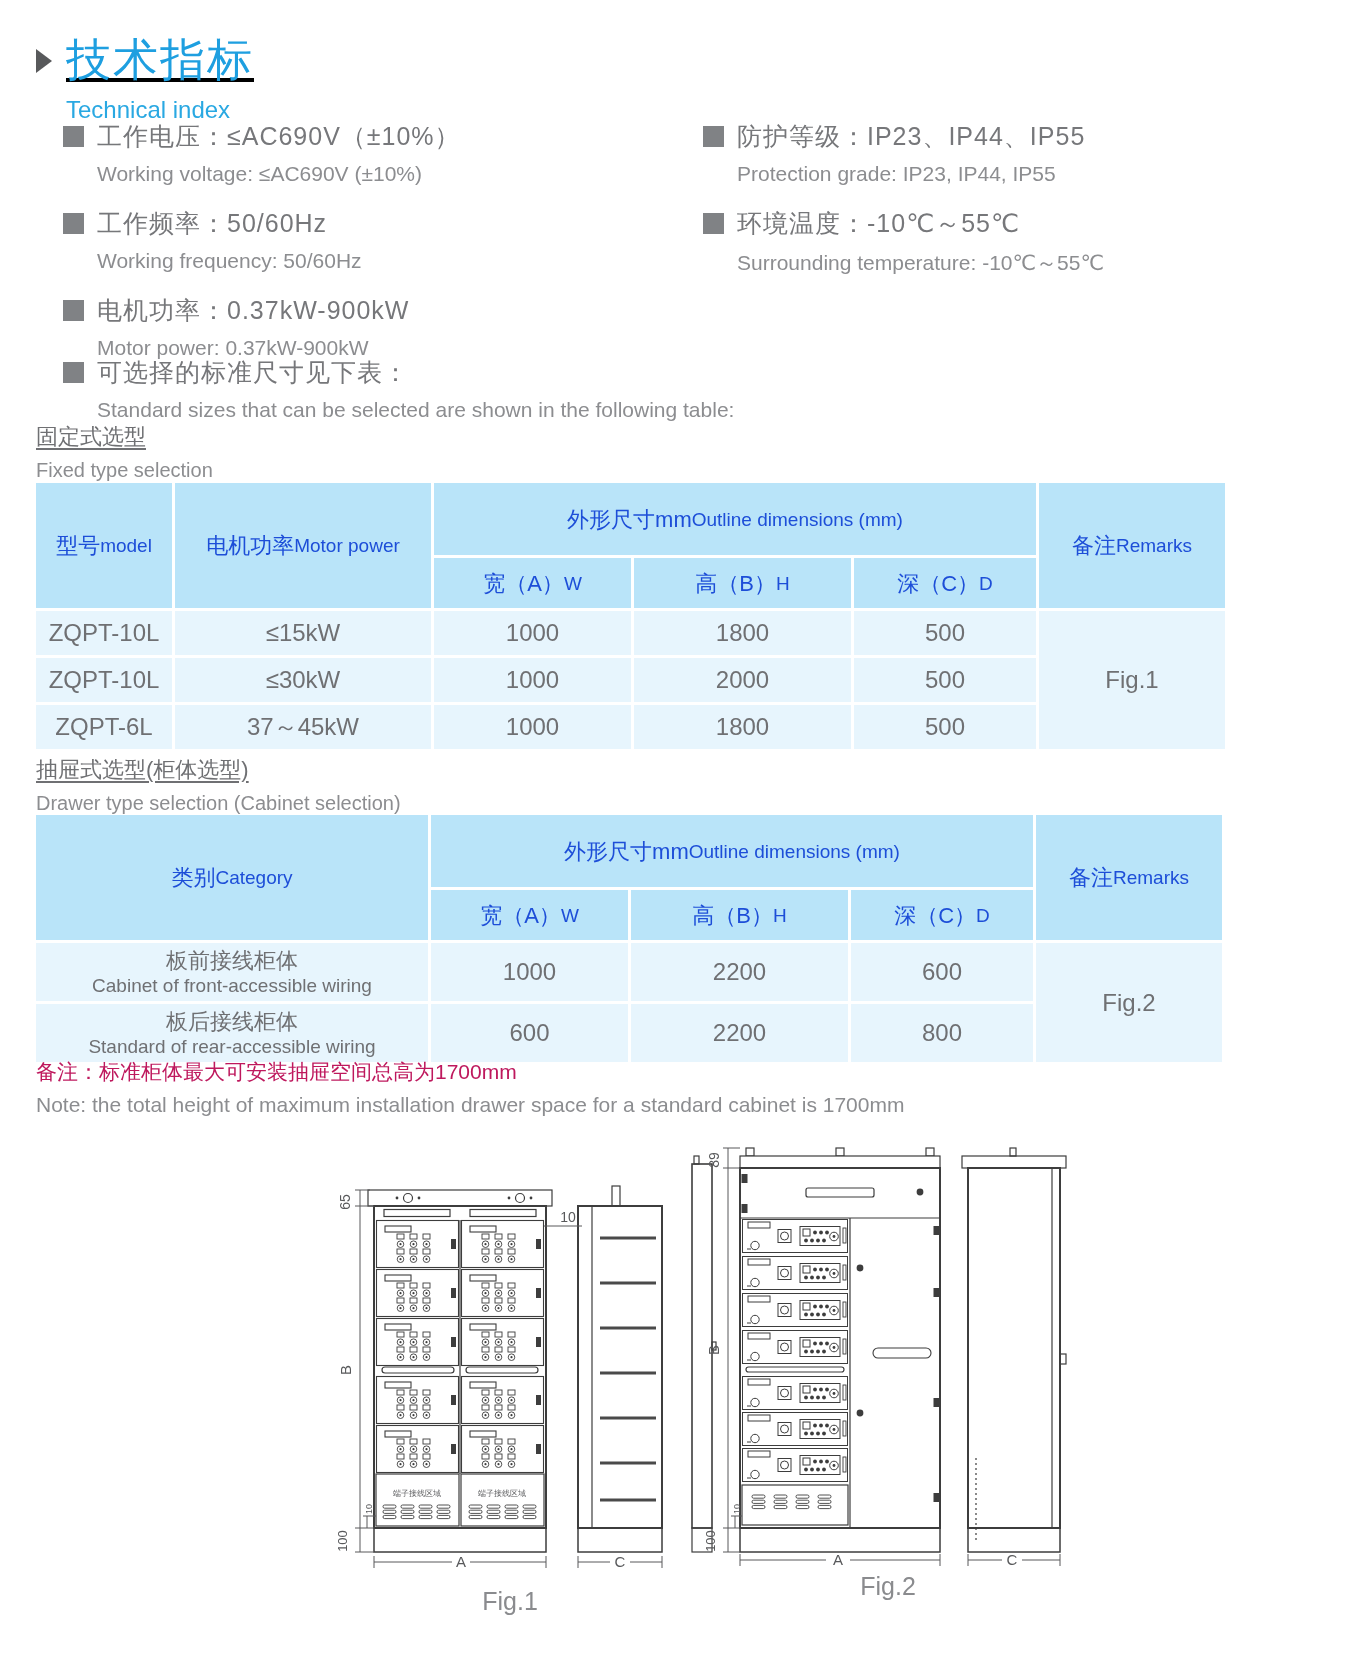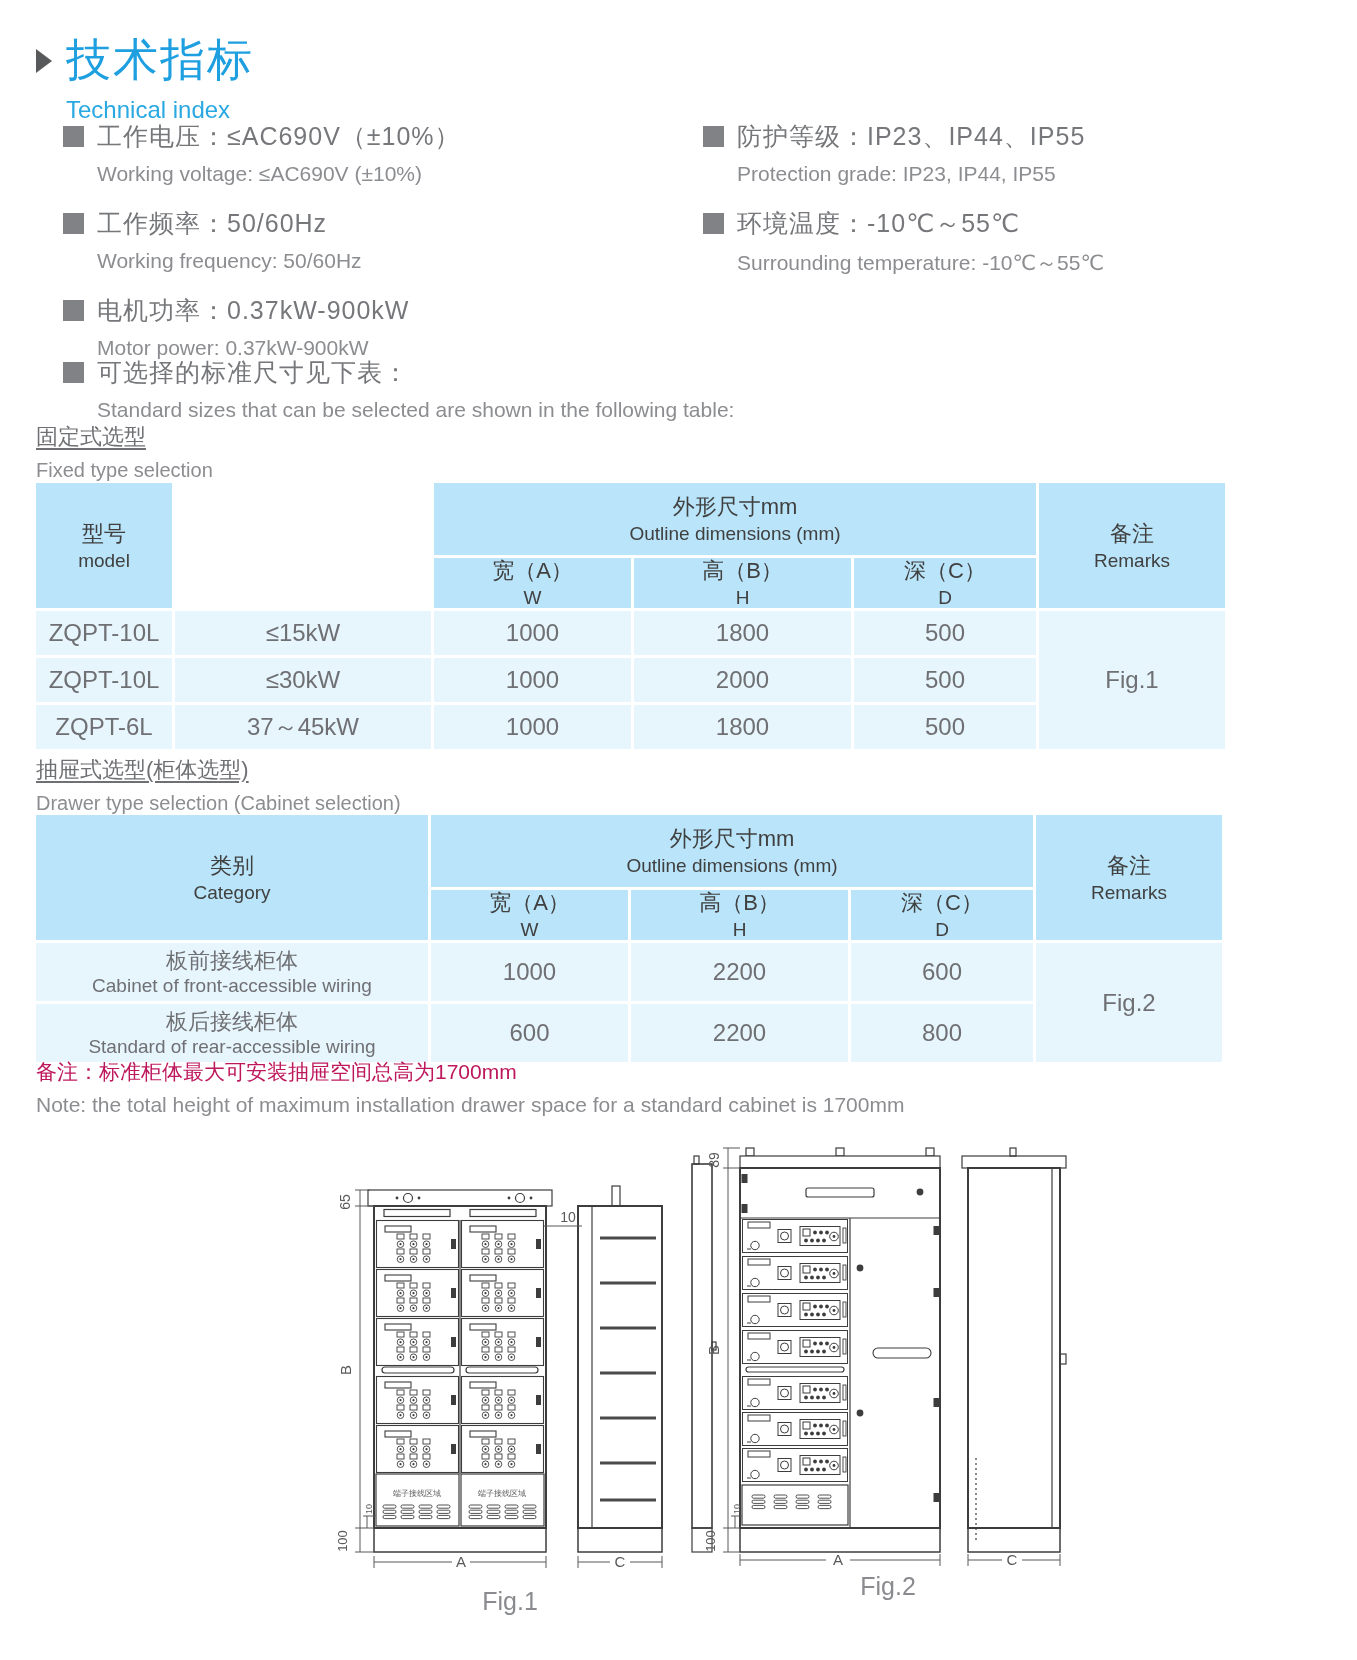--- a/index.html
+++ b/index.html
@@ -2,21 +2,21 @@
 <html><head>
 <meta charset="utf-8">
 <style>
   * { margin:0; padding:0; box-sizing:border-box; }
   html,body { background:#ffffff; }
   body { font-family:"Liberation Sans","DejaVu Sans",sans-serif; }
   .page { position:relative; width:1357px; height:1660px; background:#fff; overflow:hidden; }
 
   
   .title-block { position:absolute; left:36px; top:30px; }
-  .title-row { display:flex; align-items:center; }
+  .title-row { display:flex; align-items:center;text-decoration:underline; }
   .tri { width:0; height:0; border-left:16px solid #58595b; border-top:12px solid transparent; border-bottom:12px solid transparent; margin-right:14px; margin-top:2px; }
   .title-zh { font-size:45px; color:#1e9fe0; letter-spacing:2px; }
   .title-en { font-size:24px; color:#29a8e2; margin-top:6px; margin-left:30px; }
 
   
   .specs-col { position:absolute; width:620px; }
   .specs-left { left:63px; top:120px; }
   .specs-right { left:703px; top:120px; }
   .spec-item { margin-bottom:21px; }
   .spec-zh-row { display:flex; align-items:center; margin-bottom:9px; }
@@ -29,21 +29,21 @@
   .tbl-cap { position:absolute; left:36px; }
   .cap1 { top:422px; }
   .cap2 { top:755px; }
   .tbl-cap .zh { font-size:22px; color:#6f7073; text-decoration:underline; text-underline-offset:4px; }
   .tbl-cap .en { font-size:20px; color:#8c8d90; margin-top:7px; }
 
   
   .tbl { position:absolute; left:36px; display:grid; gap:3px; background:#fff; }
   .t1 { top:483px; grid-template-columns:136px 256px 197px 217px 182px 186px; grid-template-rows:72px 50px 44px 44px 44px; }
   .t2 { top:815px; grid-template-columns:392px 197px 217px 182px 186px; grid-template-rows:72px 50px 58px 58px; }
-  .hc { background:#b9e4f9; display:flex; flex-direction:column; align-items:center; justify-content:center; color:#404040; }
+  .hc { background:#b9e4f9; display:flex; flex-direction:row; align-items:center; justify-content:center; color:#1d4ed8; }
   .hzh { font-size:22px; line-height:29px; }
   .hen { font-size:19px; line-height:25px; }
   .dc { background:#e7f5fd; display:flex; align-items:center; justify-content:center; font-size:24px; color:#6f7073; }
   .dc-col { flex-direction:column; }
   .dzh { font-size:22px; line-height:27px; }
   .den { font-size:19px; line-height:24px; }
 
   
   .note { position:absolute; left:36px; top:1058px; }
   .note .zh { font-size:21px; color:#be185d; margin-bottom:7px; }
@@ -121,20 +121,24 @@
 
   <div class="tbl-cap cap1">
     <div class="zh">固定式选型</div>
     <div class="en">Fixed type selection</div>
   </div>
 
   <div class="tbl t1">
     <div class="hc" style="grid-area:1/1/3/2">
       <div class="hzh">型号</div>
       <div class="hen">model</div>
+    </div>
+    <div class="hc" style="grid-area:1/2/3/3">
+      <div class="hzh">电机功率</div>
+      <div class="hen">Motor power</div>
     </div>
     <div class="hc" style="grid-area:1/3/2/6">
       <div class="hzh">外形尺寸mm</div>
       <div class="hen">Outline dimensions (mm)</div>
     </div>
     <div class="hc" style="grid-area:1/6/3/7">
       <div class="hzh">备注</div>
       <div class="hen">Remarks</div>
     </div>
     <div class="hc" style="grid-area:2/3/3/4">

